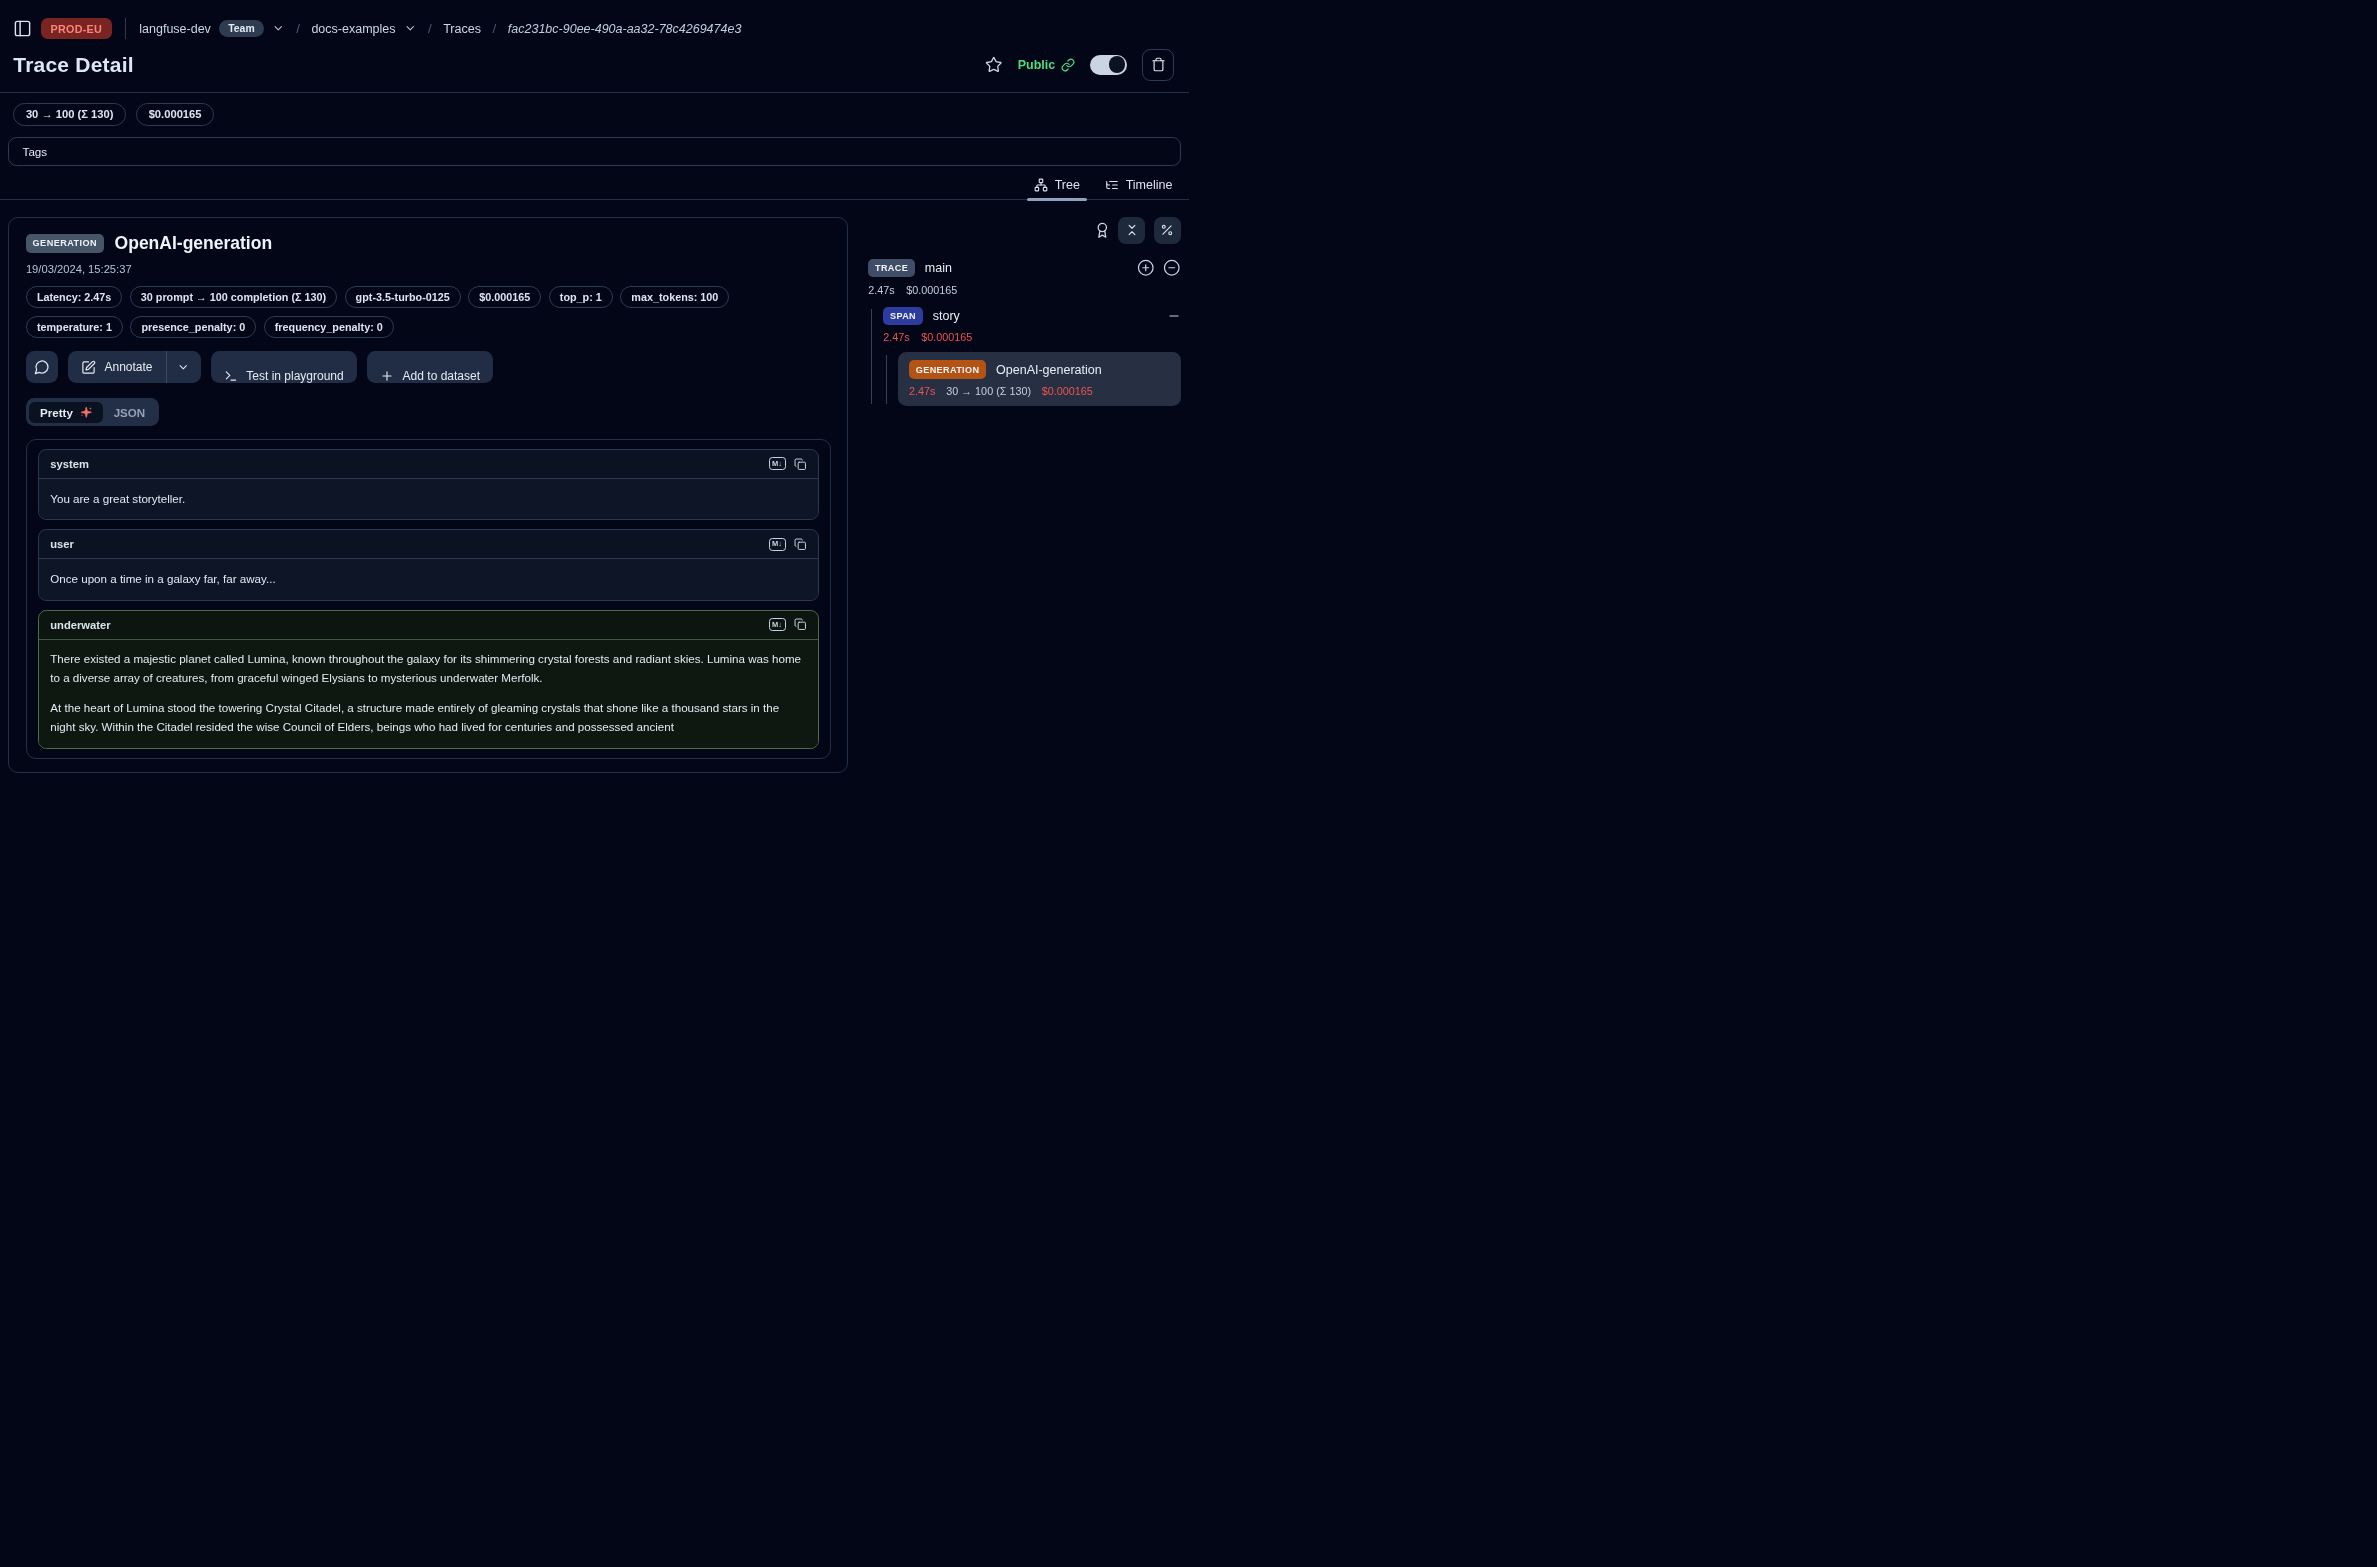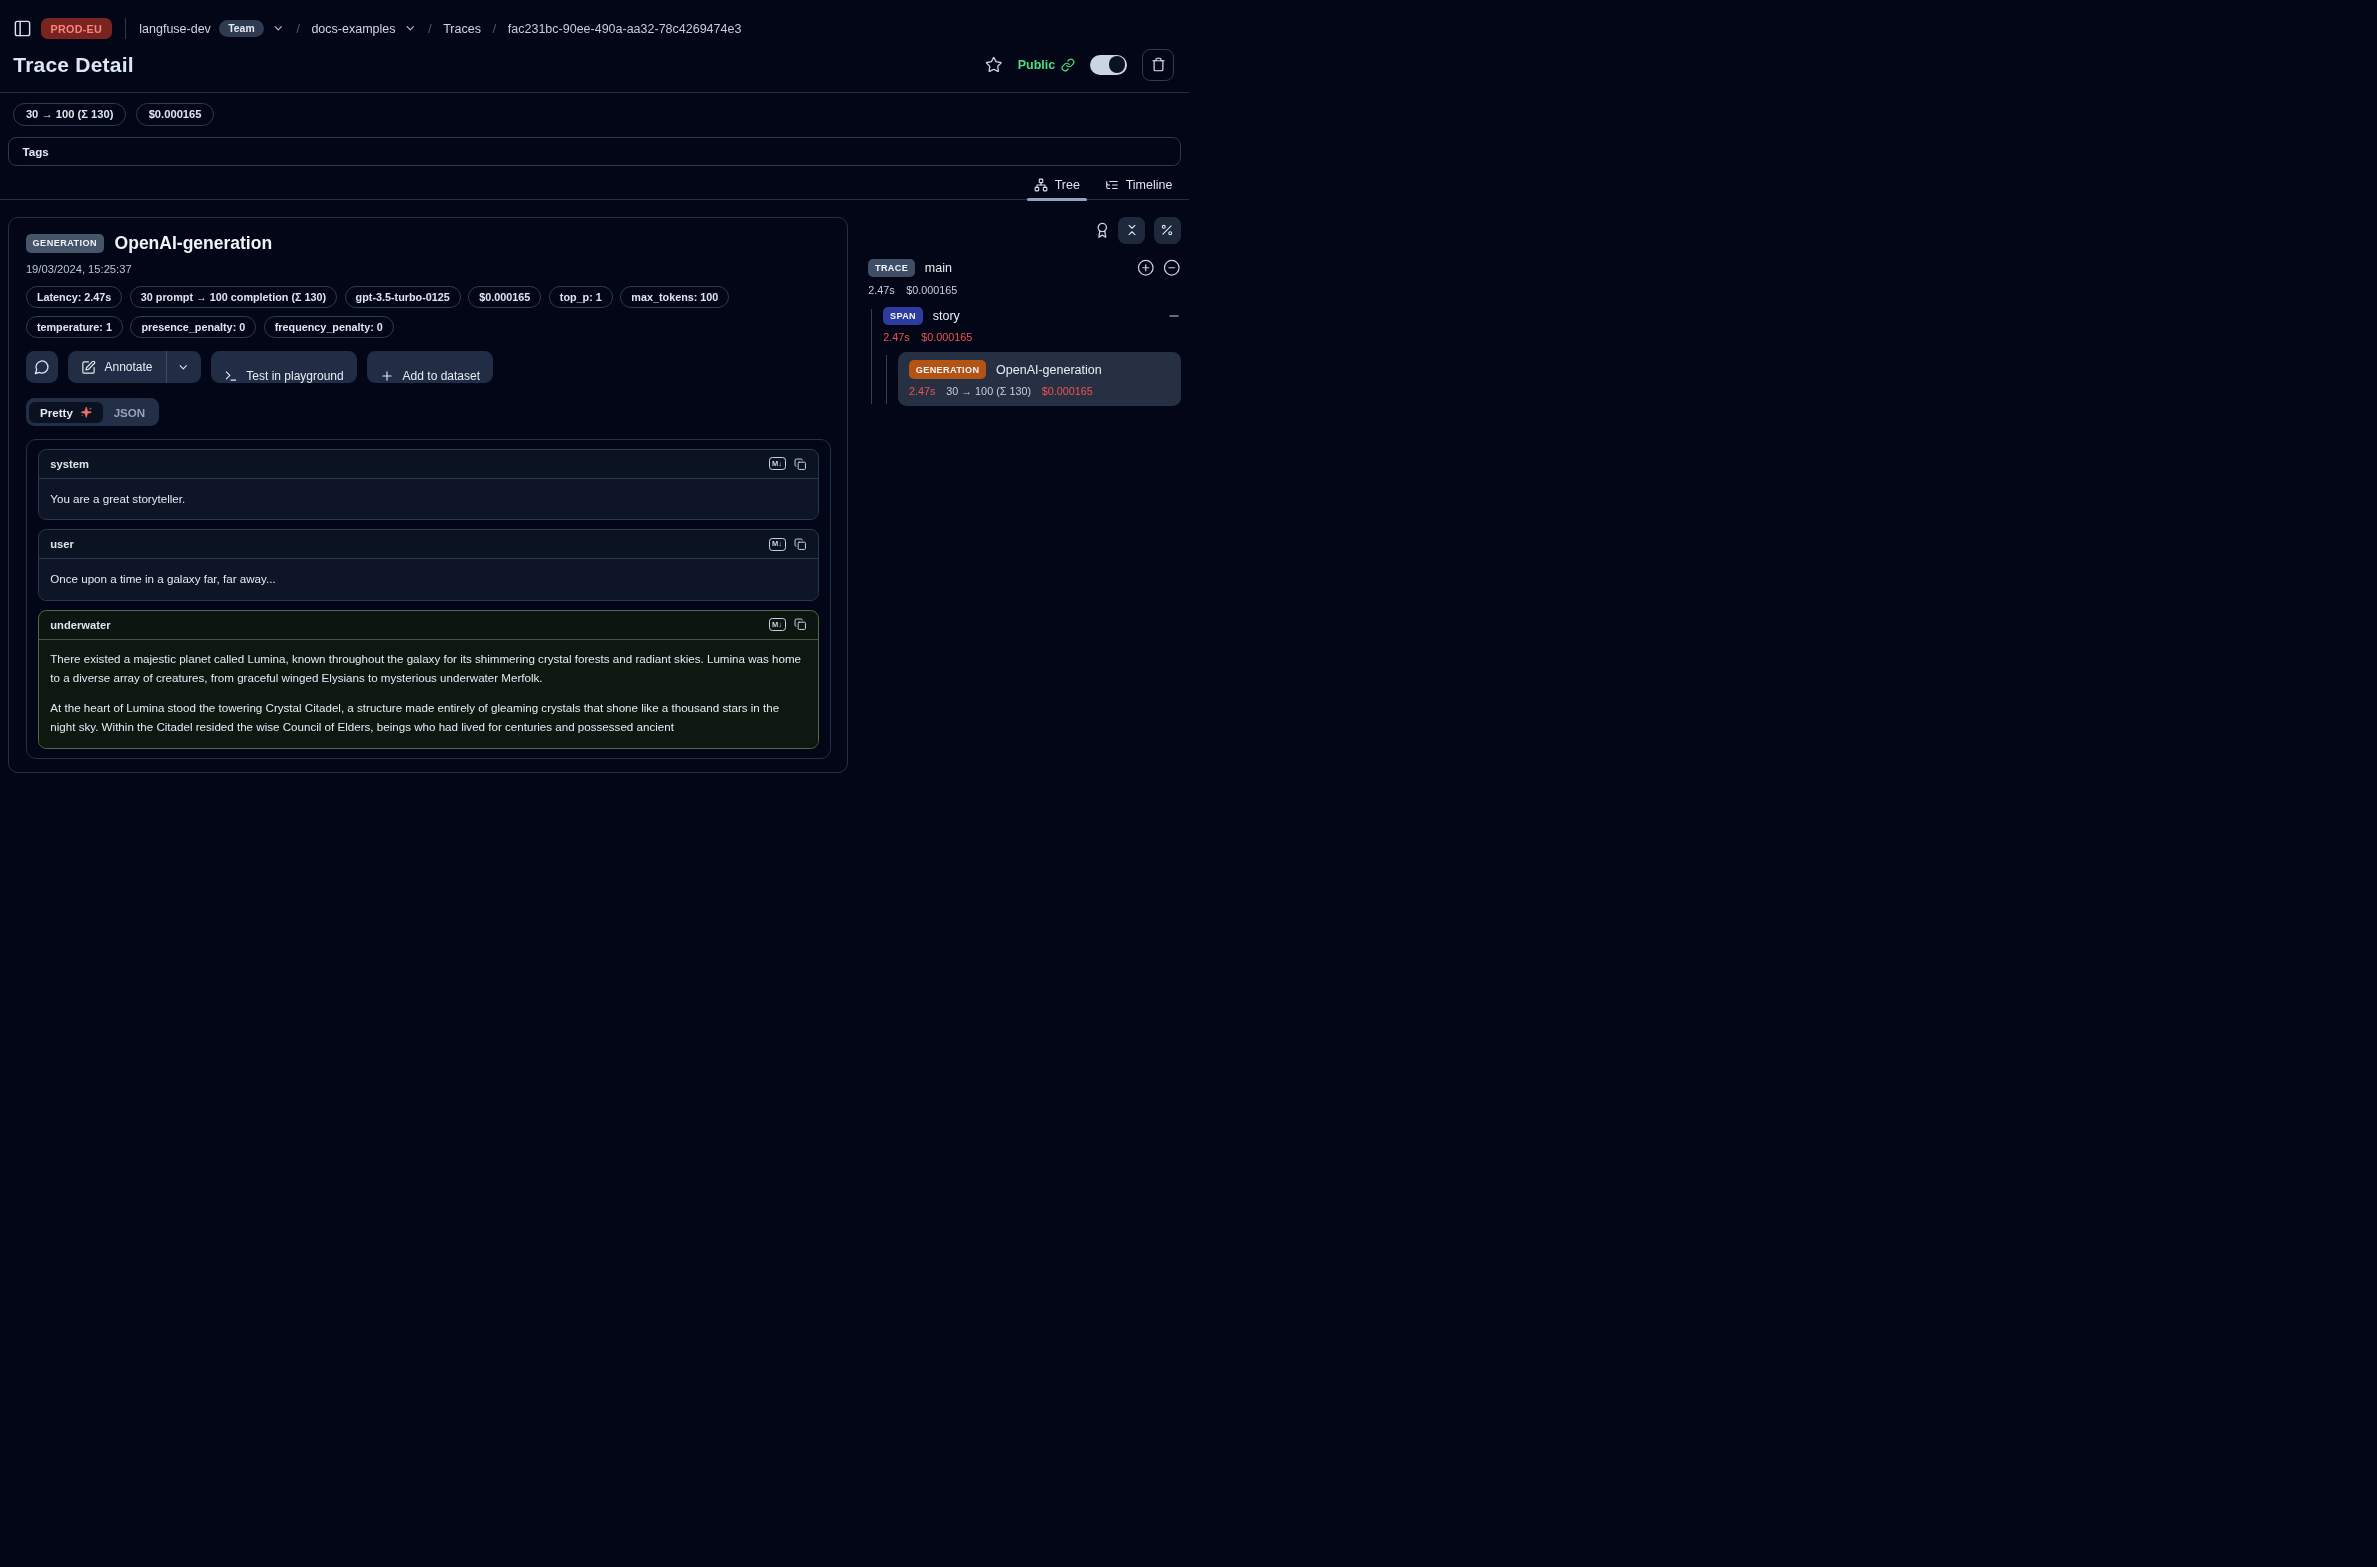--- a/index.html
+++ b/index.html
@@ -8,42 +8,42 @@
   .page { position:relative; width:1189px; height:784px; background:#020617; color:#e2e8f0; overflow:hidden; }
 
   svg { display:block; }
 
   
   .topbar { display:flex; align-items:center; gap:8.3px; padding:15px 13.3px 0 13.3px; height:42px; }
   .icon-plain { color:#dbe4f0; display:flex; align-items:center; }
   .env-badge { background:#7a2422; color:#f9857d; font-size:10.8px; font-weight:bold; padding:4.2px 10px; border-radius:6.7px; letter-spacing:.02em; }
   .vdiv { width:0.8px; height:21.6px; background:#2b3950; margin:0 5px; }
   .crumb { font-size:12.5px; color:#cdd7e4; font-weight:500; }
-  .crumb-id { color:#c2cddd; font-weight:400; }
+  .crumb-id { color:#c2cddd; font-weight:400;font-style:italic; }
   .team-pill { background:#2f3b50; color:#e4eaf3; font-size:10.4px; font-weight:600; padding:3.3px 9.1px; border-radius:830px; }
   .slash { color:#4b5a74; font-size:13.3px; padding:0 3.3px; }
   .chev { color:#b6c2d4; display:flex; align-items:center; }
 
   
   .title-row { display:flex; align-items:center; padding:6.7px 15px 11.6px 13.3px; }
   .page-title { font-size:21px; font-weight:700; color:#dde7f3; letter-spacing:.01em; }
   .title-actions { margin-left:auto; display:flex; align-items:center; gap:15px; }
   .public-link { display:flex; align-items:center; gap:5.8px; color:#4ade80; font-size:12.5px; font-weight:700; }
   .toggle { width:37px; height:20px; border-radius:830px; background:#cbd5e1; position:relative; cursor:pointer; }
   .toggle .knob { position:absolute; top:1.7px; right:1.7px; width:16.6px; height:16.6px; border-radius:50%; background:#0b1322; }
   .trash-btn { width:32px; height:32px; border:0.8px solid #2e3c55; border-radius:8.3px; display:flex; align-items:center; justify-content:center; color:#dbe4f0; background:transparent; }
 
   .full-divider { border-top:0.8px solid #22304a; }
 
   
   .stats-row { padding:10px 13.3px 8.3px; display:flex; gap:10px; }
   .pill { border:0.8px solid #2c3a52; border-radius:830px; padding:4.2px 11.6px; font-size:11.2px; font-weight:600; color:#dde5f0; white-space:nowrap; }
 
   
-  .tags-box { margin:3.3px 8.3px 0; border:0.8px solid #2c3a52; border-radius:8.3px; padding:6.7px 13.3px; font-weight:700; font-size:11.6px; color:#e4ebf4; height:29px; }
+  .tags-box { margin:3.3px 8.3px 0; border:0.8px solid #2c3a52; border-radius:8.3px; padding:6.7px 13.3px; font-weight:400; font-size:11.6px; color:#e4ebf4; height:29px; }
 
   
   .view-tabs-row { display:flex; justify-content:flex-end; gap:25px; padding:11.6px 16.6px 0 13.3px; border-bottom:0.8px solid #22304a; }
   .view-tab { display:flex; gap:6.7px; align-items:center; font-size:12.5px; font-weight:500; color:#dbe4f0; padding-bottom:7.5px; position:relative; cursor:pointer; }
   .view-tab .ind { display:none; }
   .view-tab.active .ind { display:block; position:absolute; left:-6.7px; right:-6.7px; bottom:-1.7px; height:3.3px; background:#8fa3bf; border-radius:1.7px; }
 
   
   .content { display:flex; padding:16.6px 8.3px 0; gap:20px; align-items:flex-start; }
 

